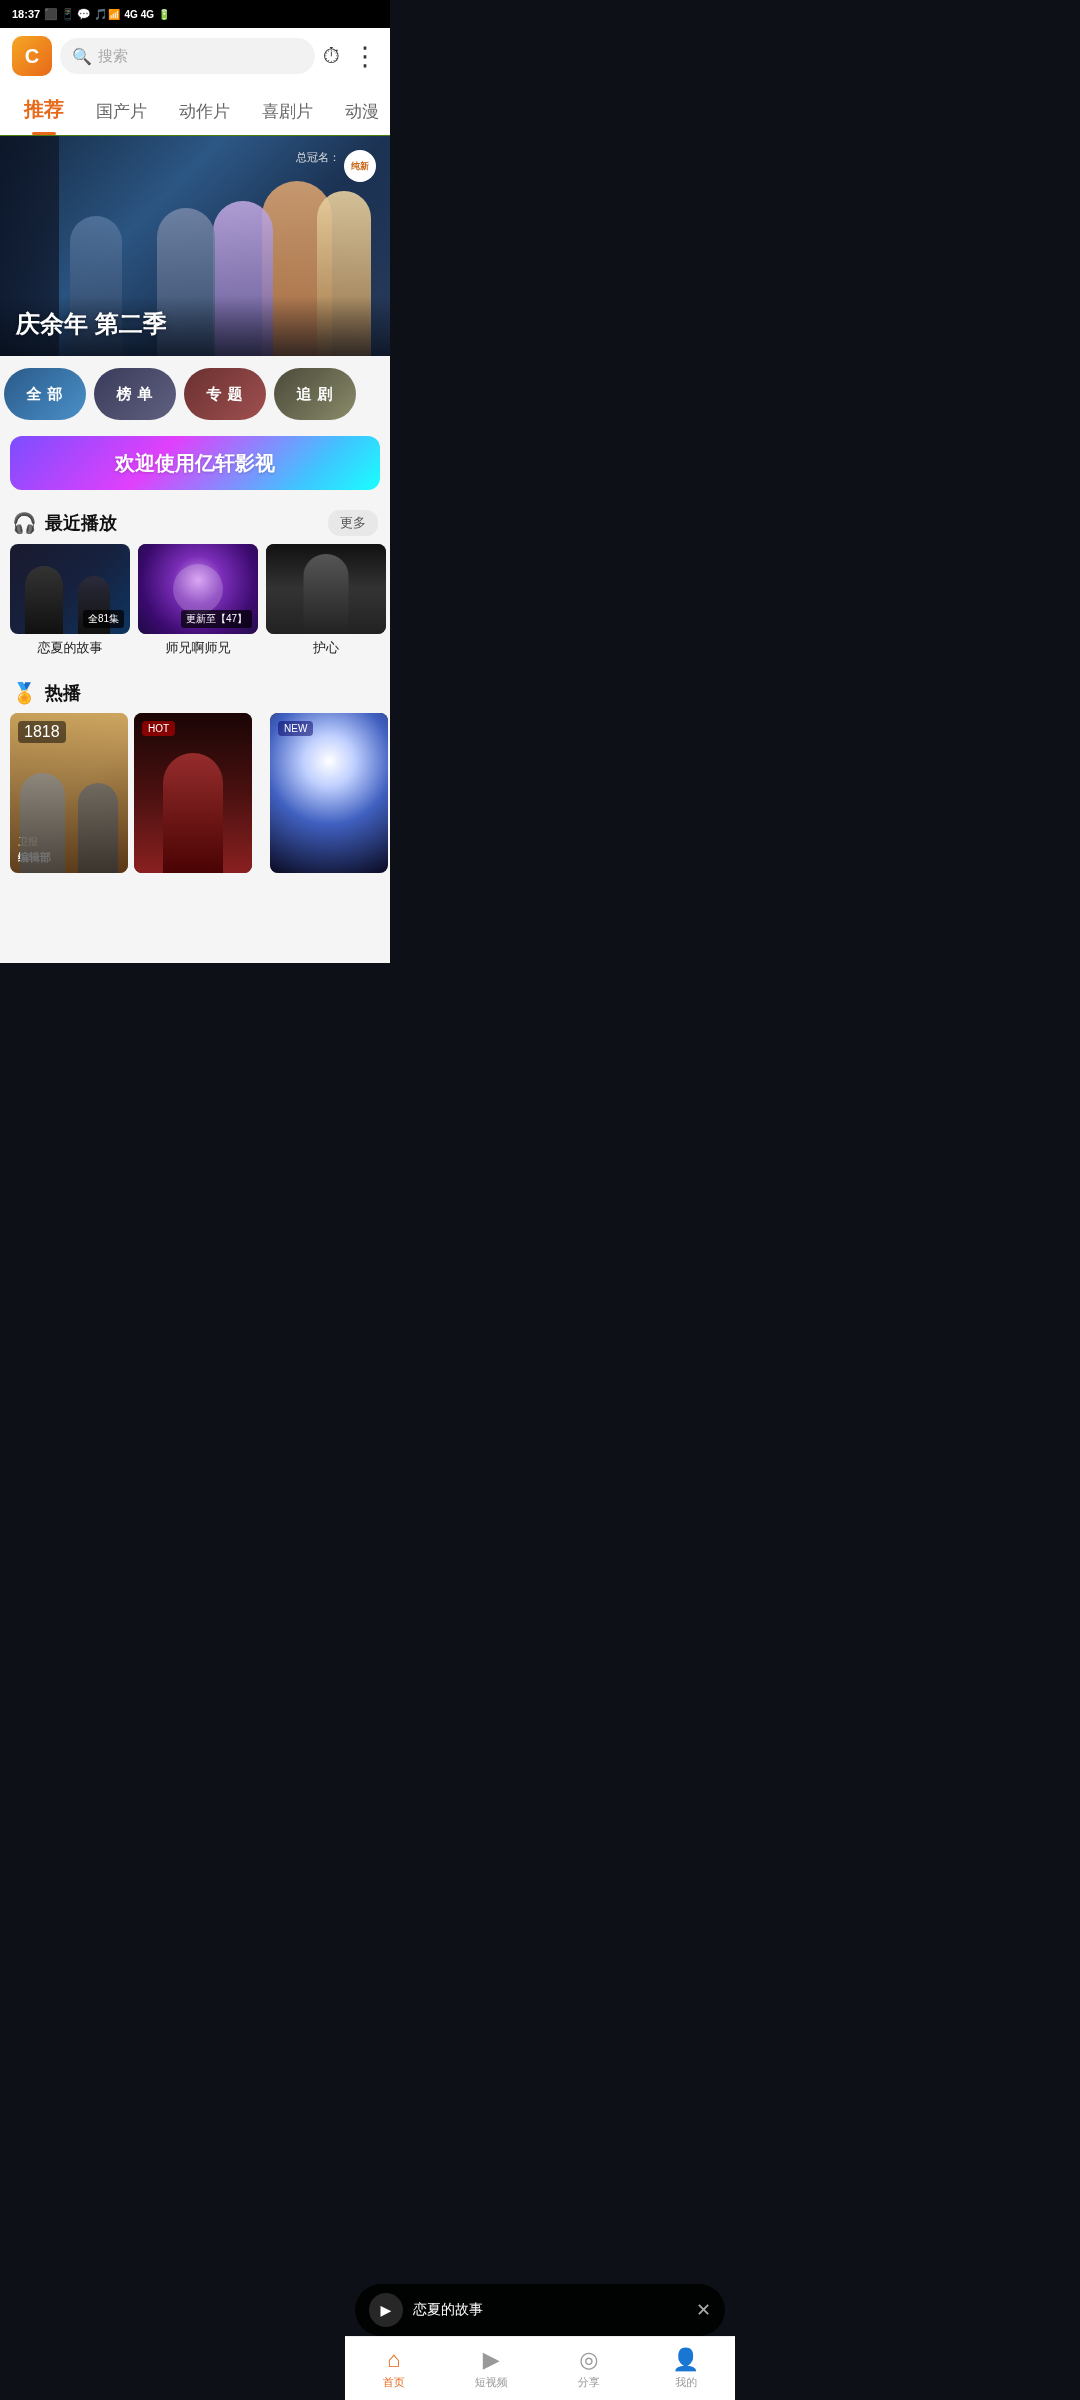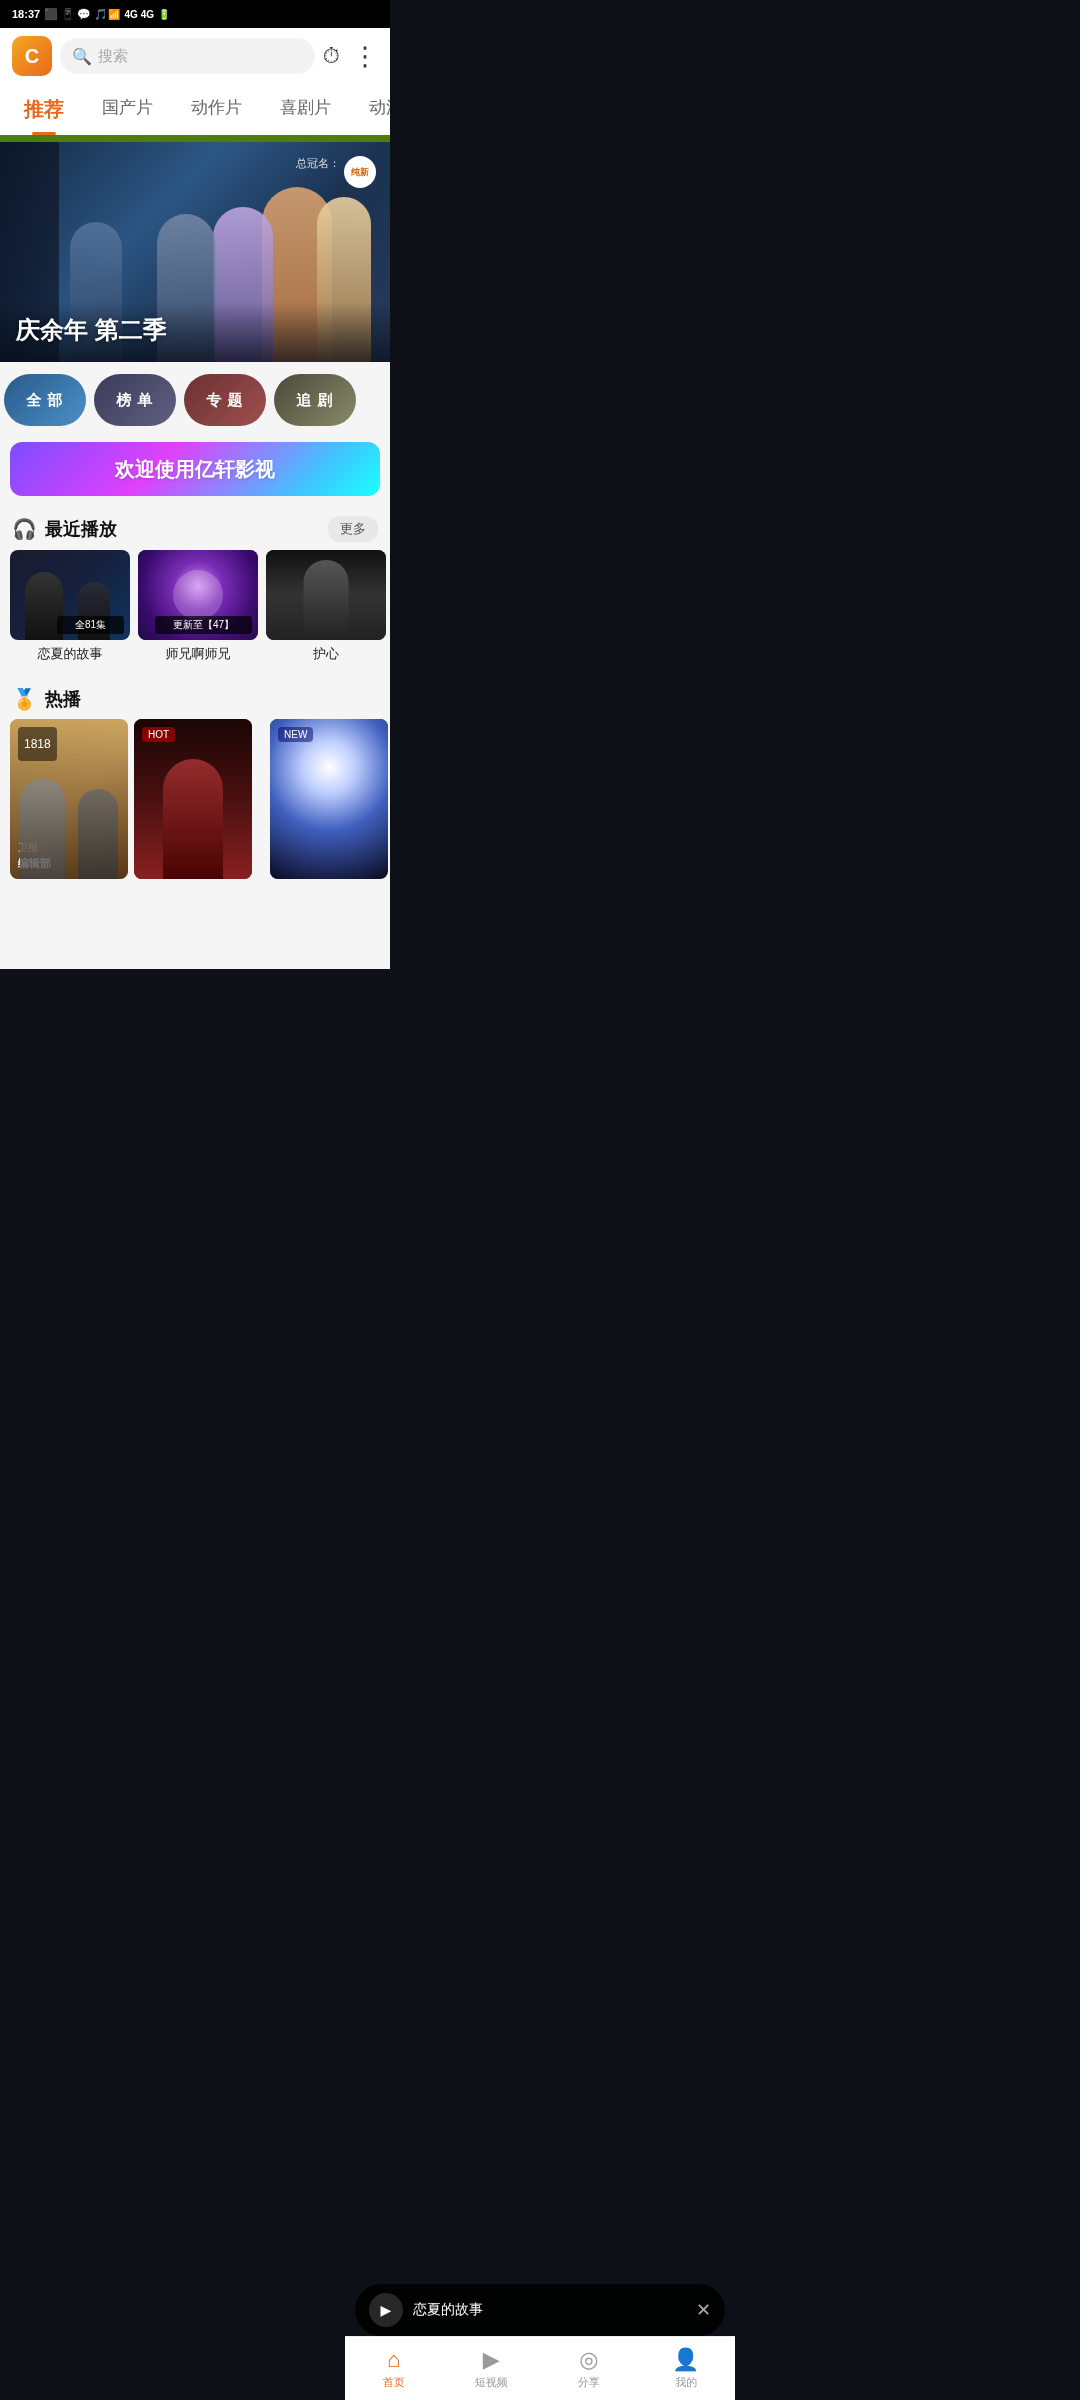--- a/index.html
+++ b/index.html
@@ -58,25 +58,25 @@
       font-size: 15px;
     }
     .search-icon-svg { color: #999; font-size: 16px; }
     .header-icons { display: flex; align-items: center; gap: 12px; flex-shrink: 0; }
     .header-icon { font-size: 22px; color: #333; cursor: pointer; }
 
     
     .nav-tabs {
       background: #fff;
       display: flex;
-      align-items: flex-start;
+      align-items: flex-end;
       padding: 0 8px;
       overflow-x: auto;
-      border-bottom: 7px solid #4d7c0f;
-      gap: 6px;
+      border-bottom: 1px solid #4d7c0f;
+      gap: 0;
     }
     .nav-tabs::-webkit-scrollbar { display: none; }
     .nav-tab {
       padding: 12px 16px;
       font-size: 17px;
       color: #666;
       white-space: nowrap;
       cursor: pointer;
       position: relative;
       font-weight: 400;
@@ -218,21 +218,21 @@
       border-radius: 8px;
       overflow: hidden;
       position: relative;
       background: #222;
     }
     .recent-badge {
       position: absolute;
       bottom: 6px; right: 6px;
       background: rgba(0,0,0,0.7);
       border-radius: 3px;
-      padding: 2px 18px;
+      padding: 2px 5px;
       font-size: 10px; color: #fff;
     }
     .recent-label {
       margin-top: 5px;
       font-size: 13px; color: #222;
       text-align: center;
     }
 
     
     .thumb-lianxia { background: linear-gradient(135deg, #1a1a2e 0%, #16213e 50%, #0f3460 100%); }
@@ -444,21 +444,21 @@
     <div class="section-header">
       <div class="section-title">
         <span class="section-icon">🏅</span>
         <span>热播</span>
       </div>
     </div>
     <div class="hot-grid">
 
       <div class="hot-card hot-card-1">
         <div style="position:absolute;bottom:0;left:0;width:100%;height:100%;background:linear-gradient(to bottom,rgba(200,160,90,0.8) 0%,rgba(80,50,20,0.9) 100%);"></div>
-        <div style="position:absolute;top:8px;left:8px;background:rgba(0,0,0,0.5);border-radius:4px;padding:10px 6px;font-size:12px;color:#fff;">1818</div>
+        <div style="position:absolute;top:8px;left:8px;background:rgba(0,0,0,0.5);border-radius:4px;padding:2px 6px;font-size:16px;color:#fff;">1818</div>
         <div style="position:absolute;bottom:8px;left:8px;font-size:11px;color:#fff;font-weight:600;">编辑部</div>
         <div style="position:absolute;bottom:24px;left:8px;font-size:10px;color:#ffcc88;">卫报</div>
 
         <div style="position:absolute;bottom:0;left:10px;width:45px;height:100px;background:linear-gradient(to bottom,#888,#444);border-radius:22px 22px 0 0;opacity:0.8;"></div>
         <div style="position:absolute;bottom:0;right:10px;width:40px;height:90px;background:linear-gradient(to bottom,#666,#333);border-radius:20px 20px 0 0;opacity:0.8;"></div>
       </div>
 
       <div class="hot-card hot-card-2">
         <div style="position:absolute;bottom:0;left:0;width:100%;height:100%;background:linear-gradient(to bottom,#1a0505 0%,#4a1010 50%,#8a2020 100%);"></div>
         <div style="position:absolute;bottom:0;left:50%;transform:translateX(-50%);width:60px;height:120px;background:linear-gradient(to bottom,#a03030,#400);border-radius:30px 30px 0 0;opacity:0.9;"></div>

